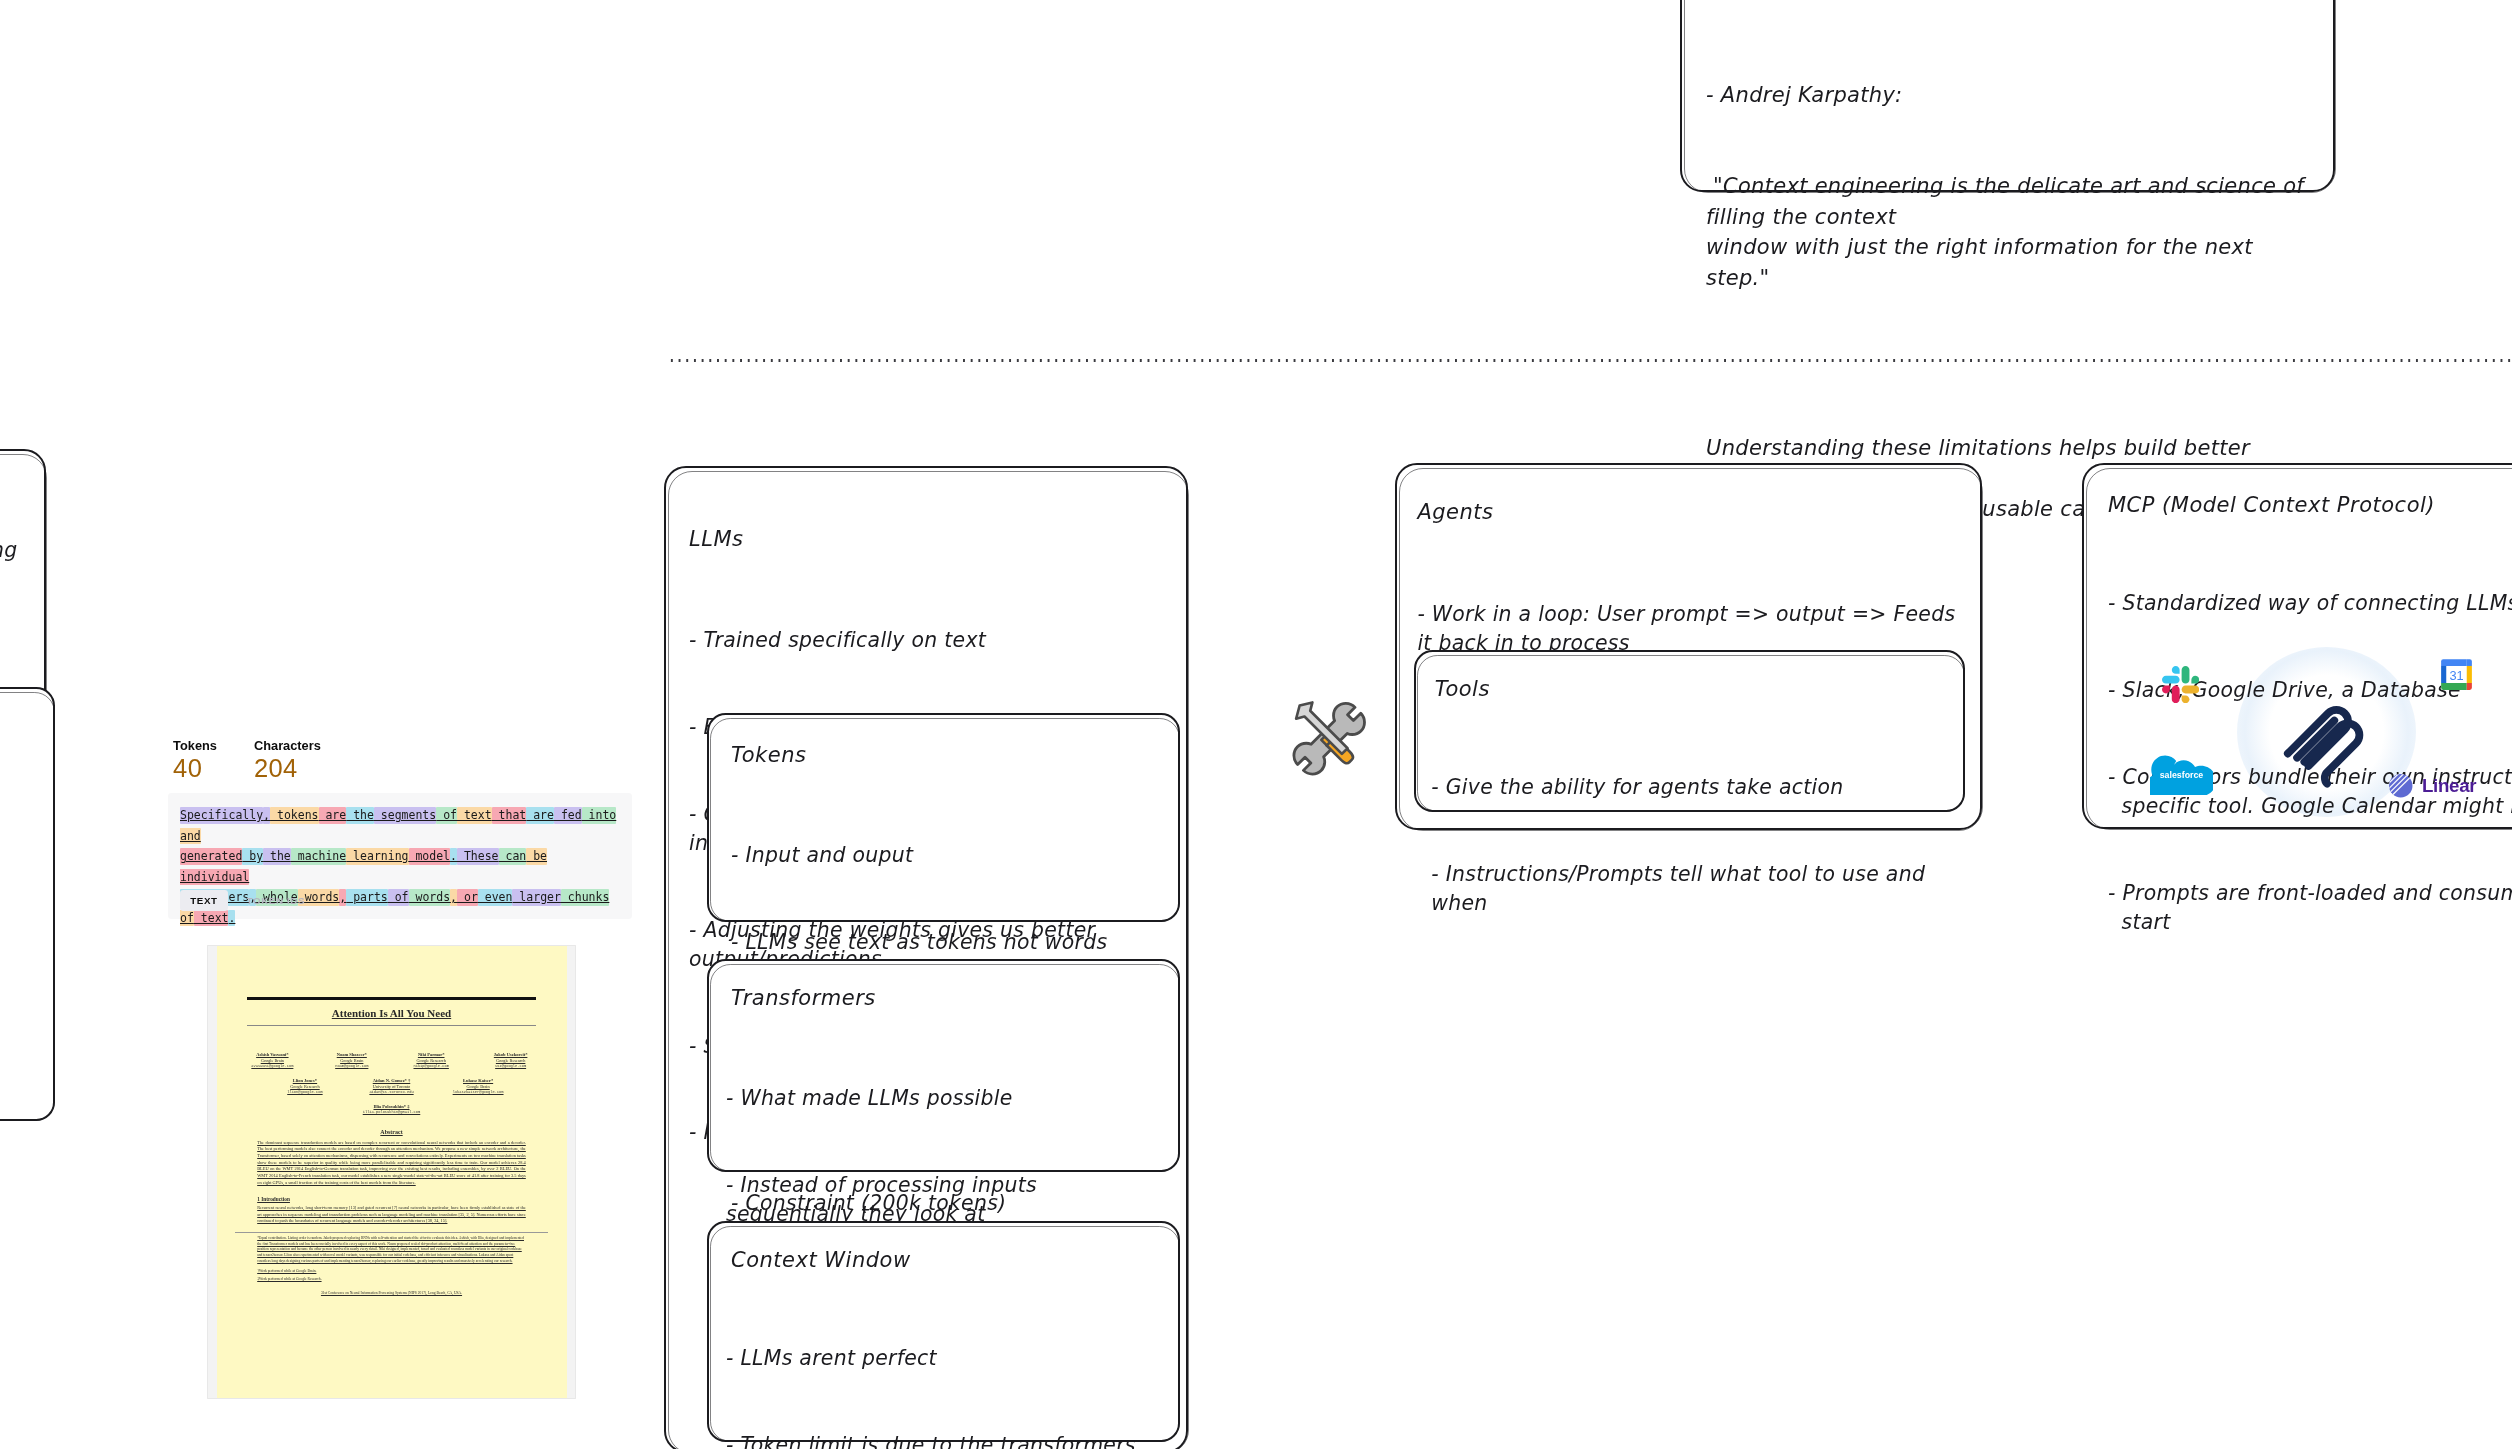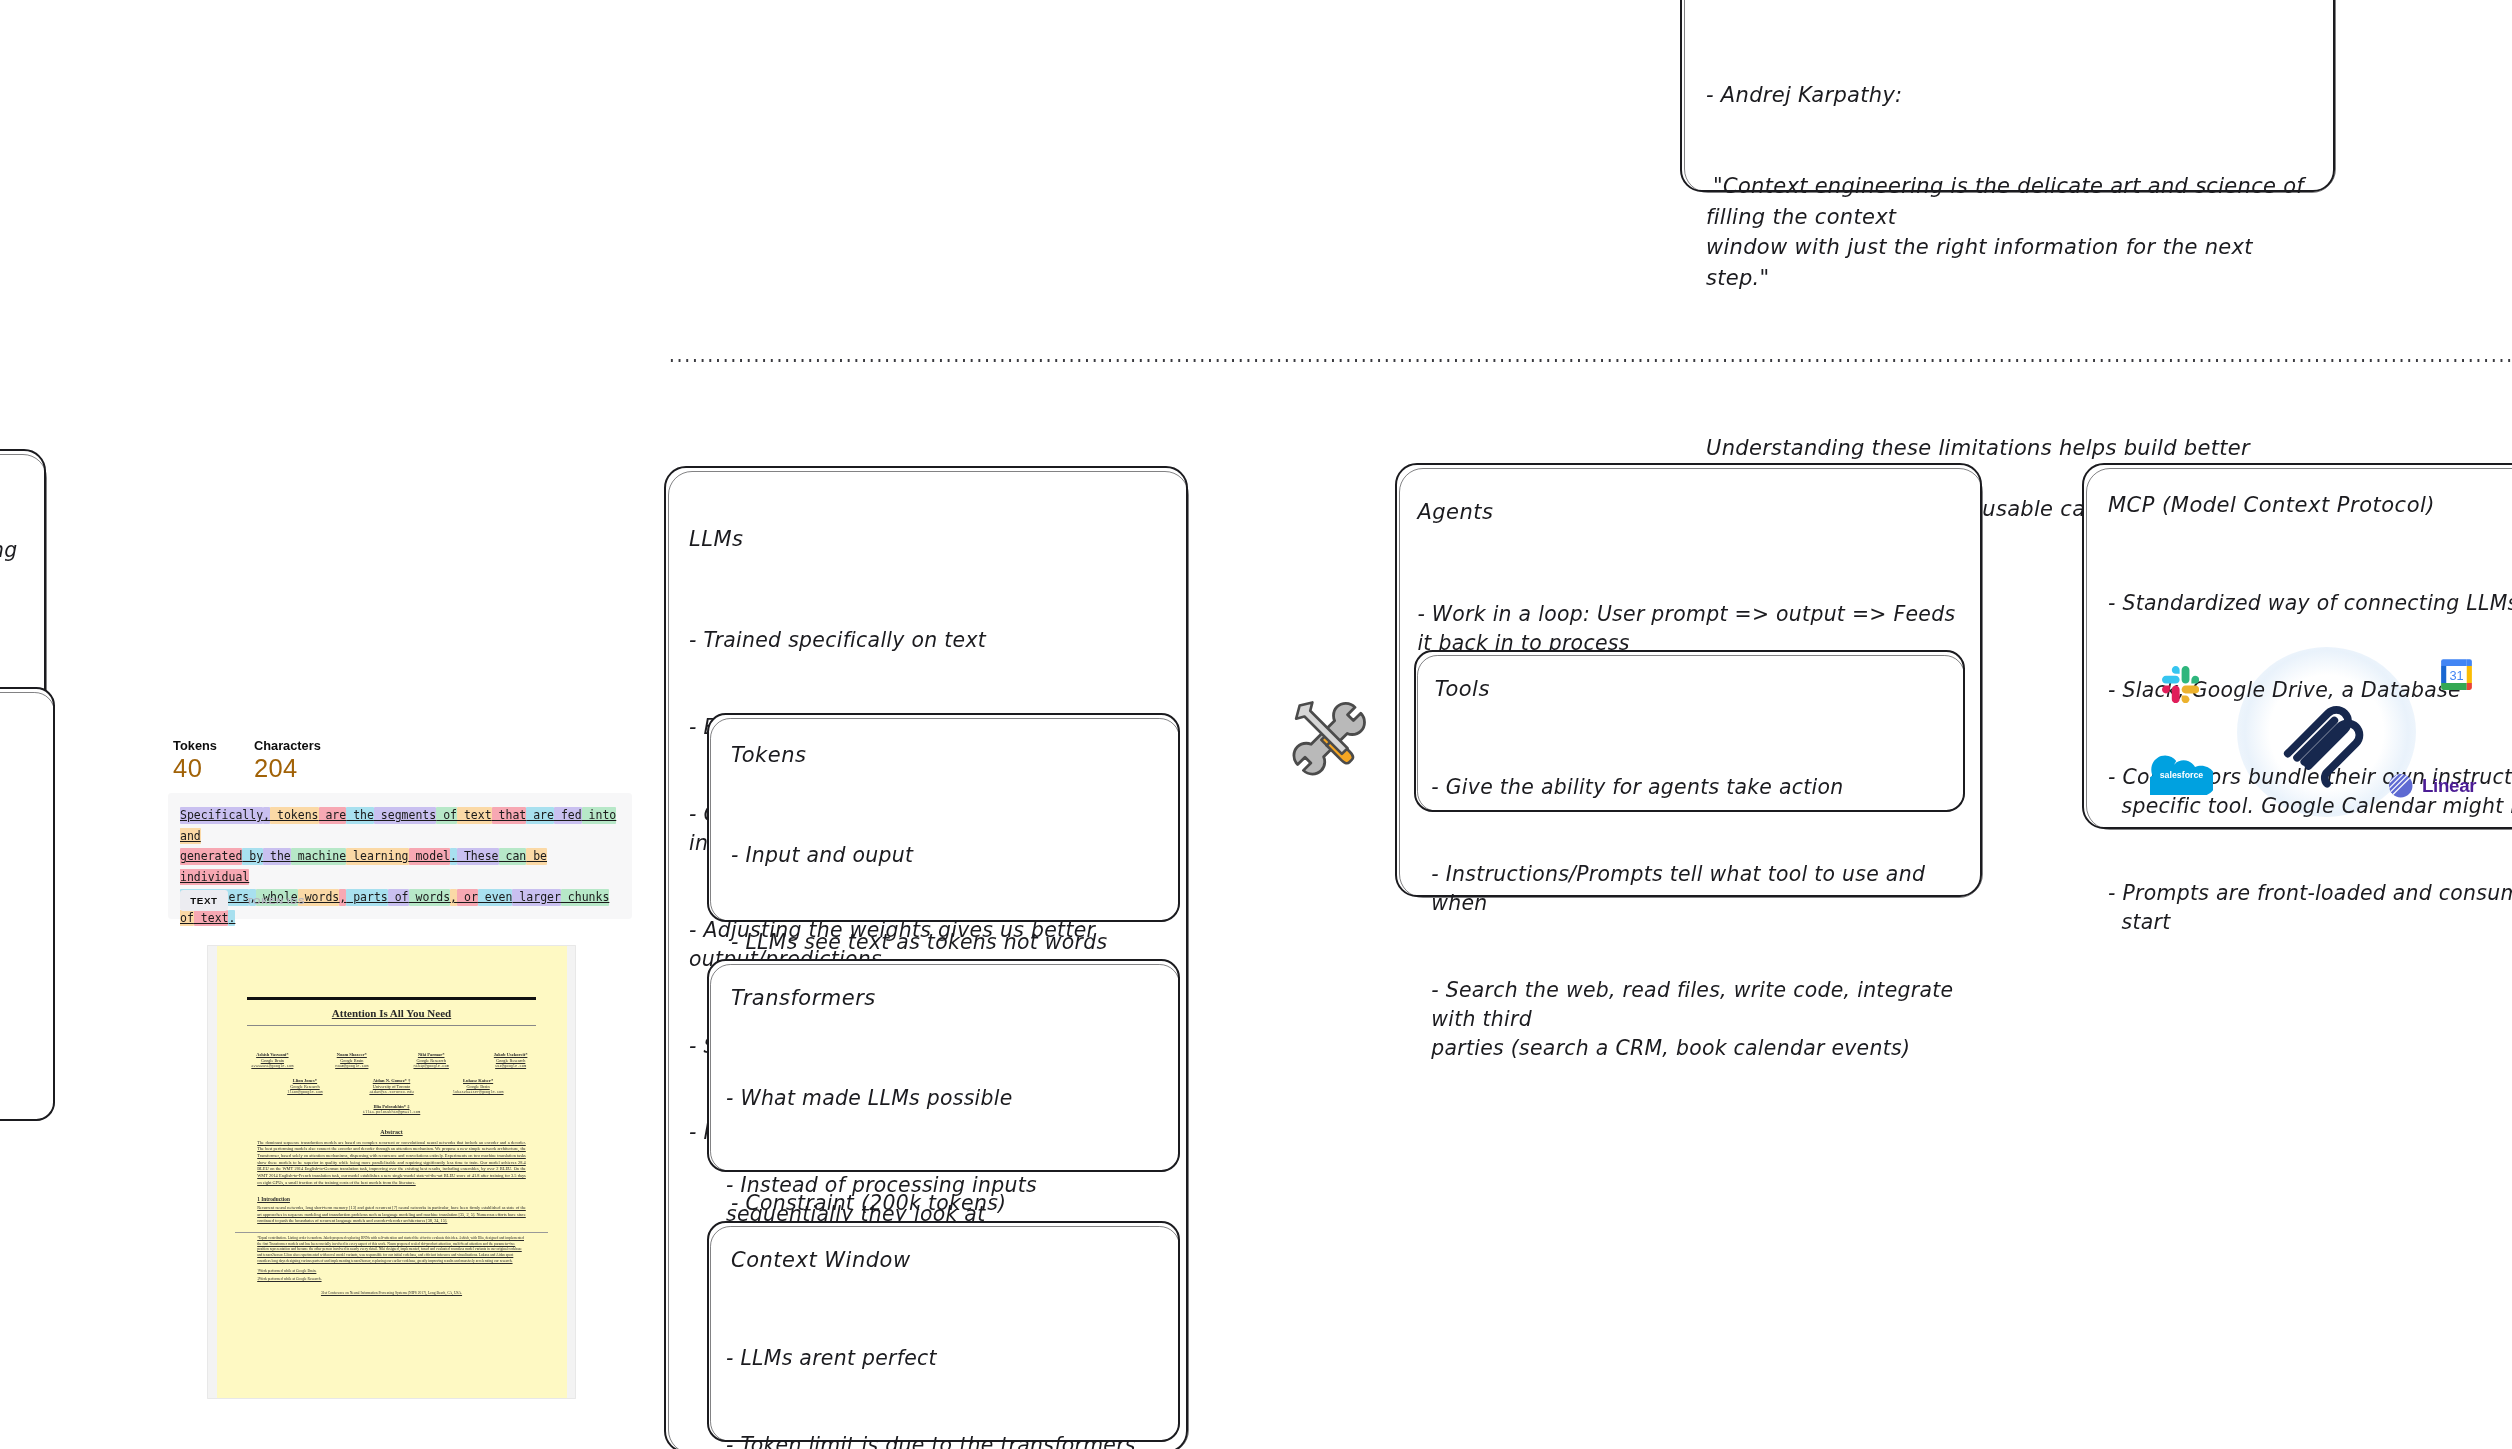--- a/index.html
+++ b/index.html
@@ -321,34 +321,32 @@
         <path d="M55.5 52 L72.5 69 c2.6 2.6 5 6.4 2.4 9 l-3 3 c-2.6 2.6-6.4 .2-9-2.4 L46 61.6 z" fill="#f5a623"></path>
         <path d="M49.6 46.1 L55.8 52.3 46.3 61.8 40.1 55.6 z" fill="#f5a623"></path>
       </g>
 
       <g stroke="#4b4b4b" stroke-width="3" stroke-linejoin="round" stroke-linecap="round" fill="#d6d6d6">
         <path d="M15.5 16.5 L30 13 L27.5 22.5 L70 65 L63.5 71.5 L21 29 L11.5 31.5 z"></path>
       </g>
     </svg>
   </div>
 
-  <div class="card" style="left:1395px; top:463px; width:587px; height:434px;">
+  <div class="card" style="left:1395px; top:463px; width:587px; height:367px;">
     <div class="hw card-title" style="position:absolute; left:20.4px; top:34px;">Agents</div>
     <div class="hw bullets" style="position:absolute; left:20.4px; top:77px; right:6.8px;">
       <span class="li">- Work in a loop: User prompt =&gt; output =&gt; Feeds it back in to process</span>
       <span class="li">- Take actions based on the generated output</span>
     </div>
 
     <div class="card sub" style="left:17px; top:185px; width:551px; height:162px;">
       <div class="hw card-title" style="position:absolute; left:18.7px; top:24px;">Tools</div>
       <div class="hw bullets" style="position:absolute; left:15.3px; top:63px; right:8.5px;">
         <span class="li">- Give the ability for agents take action</span>
         <span class="li">- Instructions/Prompts tell what tool to use and when</span>
-        <span class="li">- Search the web, read files, write code, integrate with third
-parties (search a CRM, book calendar events)</span>
       </div>
     </div>
   </div>
 
   <div class="card" style="left:2082px; top:463px; width:595px; height:366px;">
 
     <div class="glow" style="left:153px; top:182px; width:179px; height:170px;"></div>
 
     <div class="hw card-title" style="position:absolute; left:24px; top:27px;">MCP (Model Context Protocol)</div>
     <div class="hw bullets" style="position:absolute; left:24px; top:66px; width:595px;">

